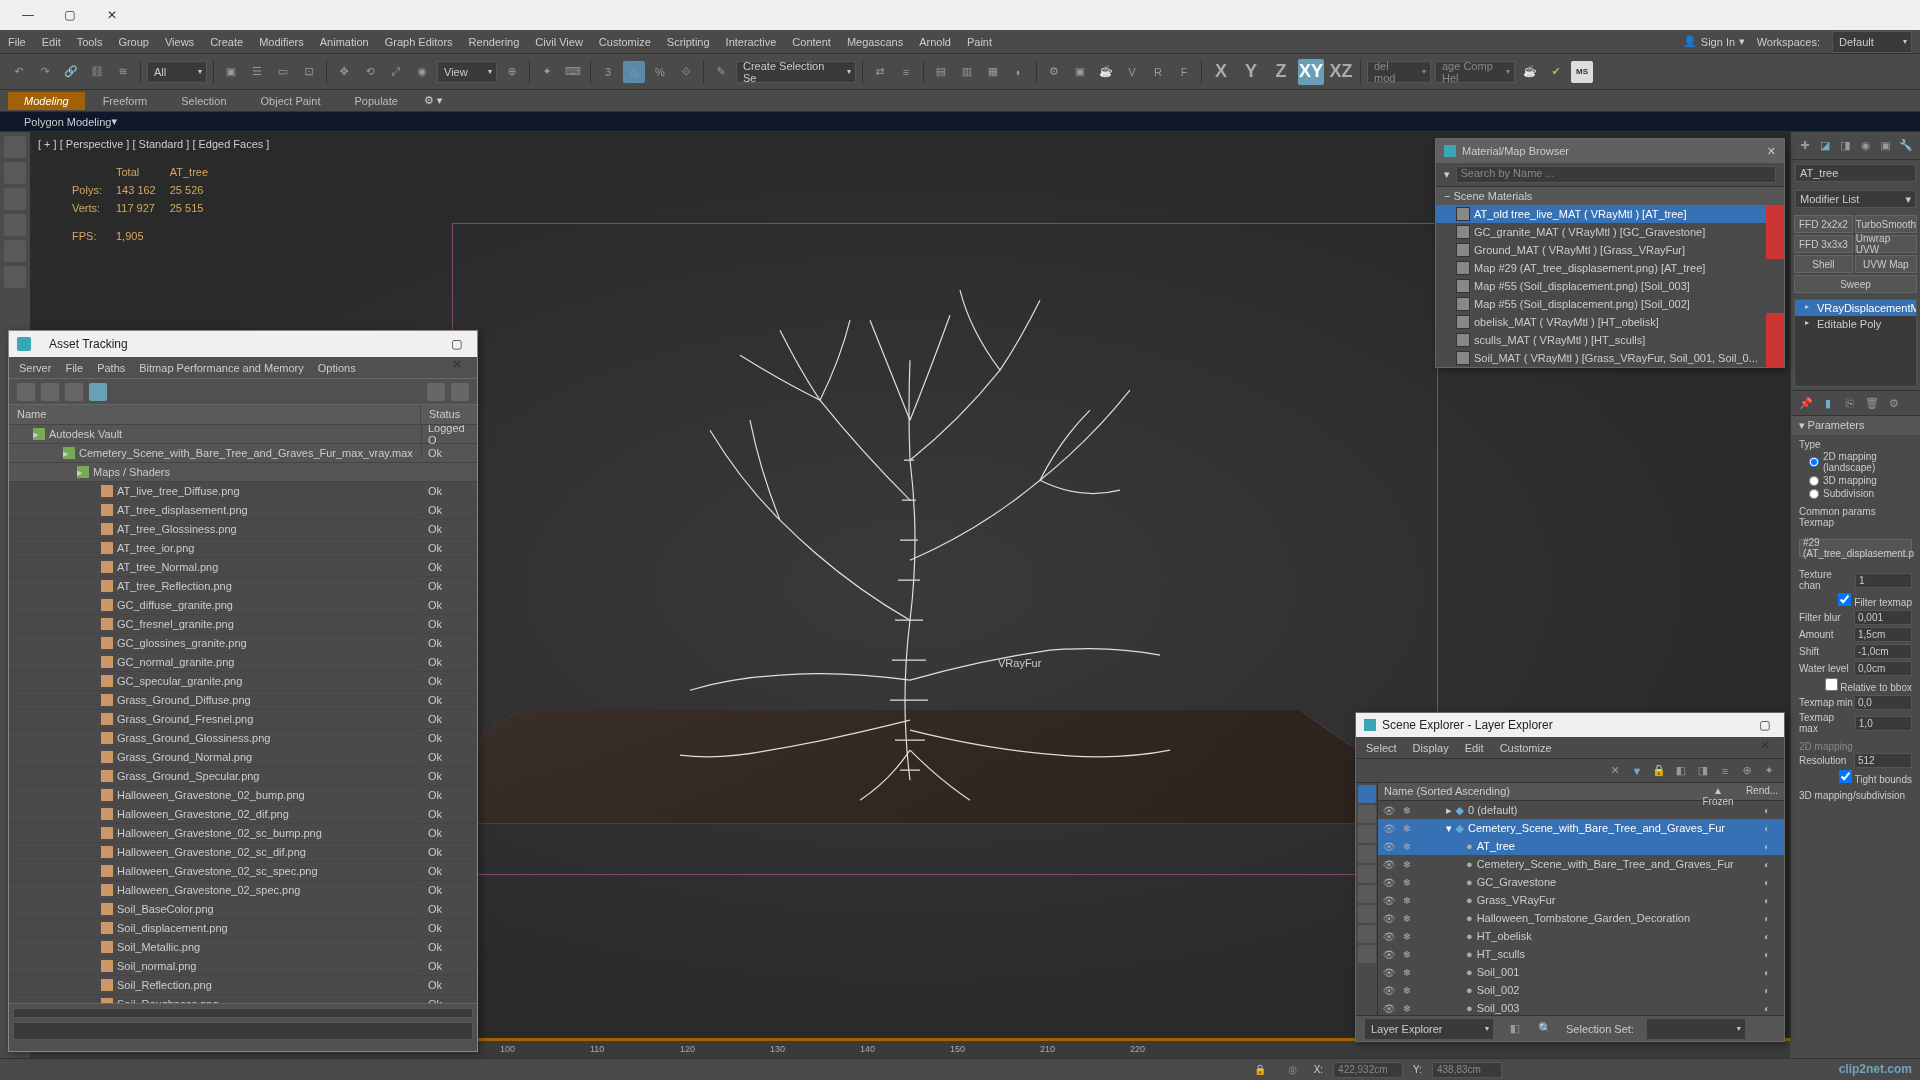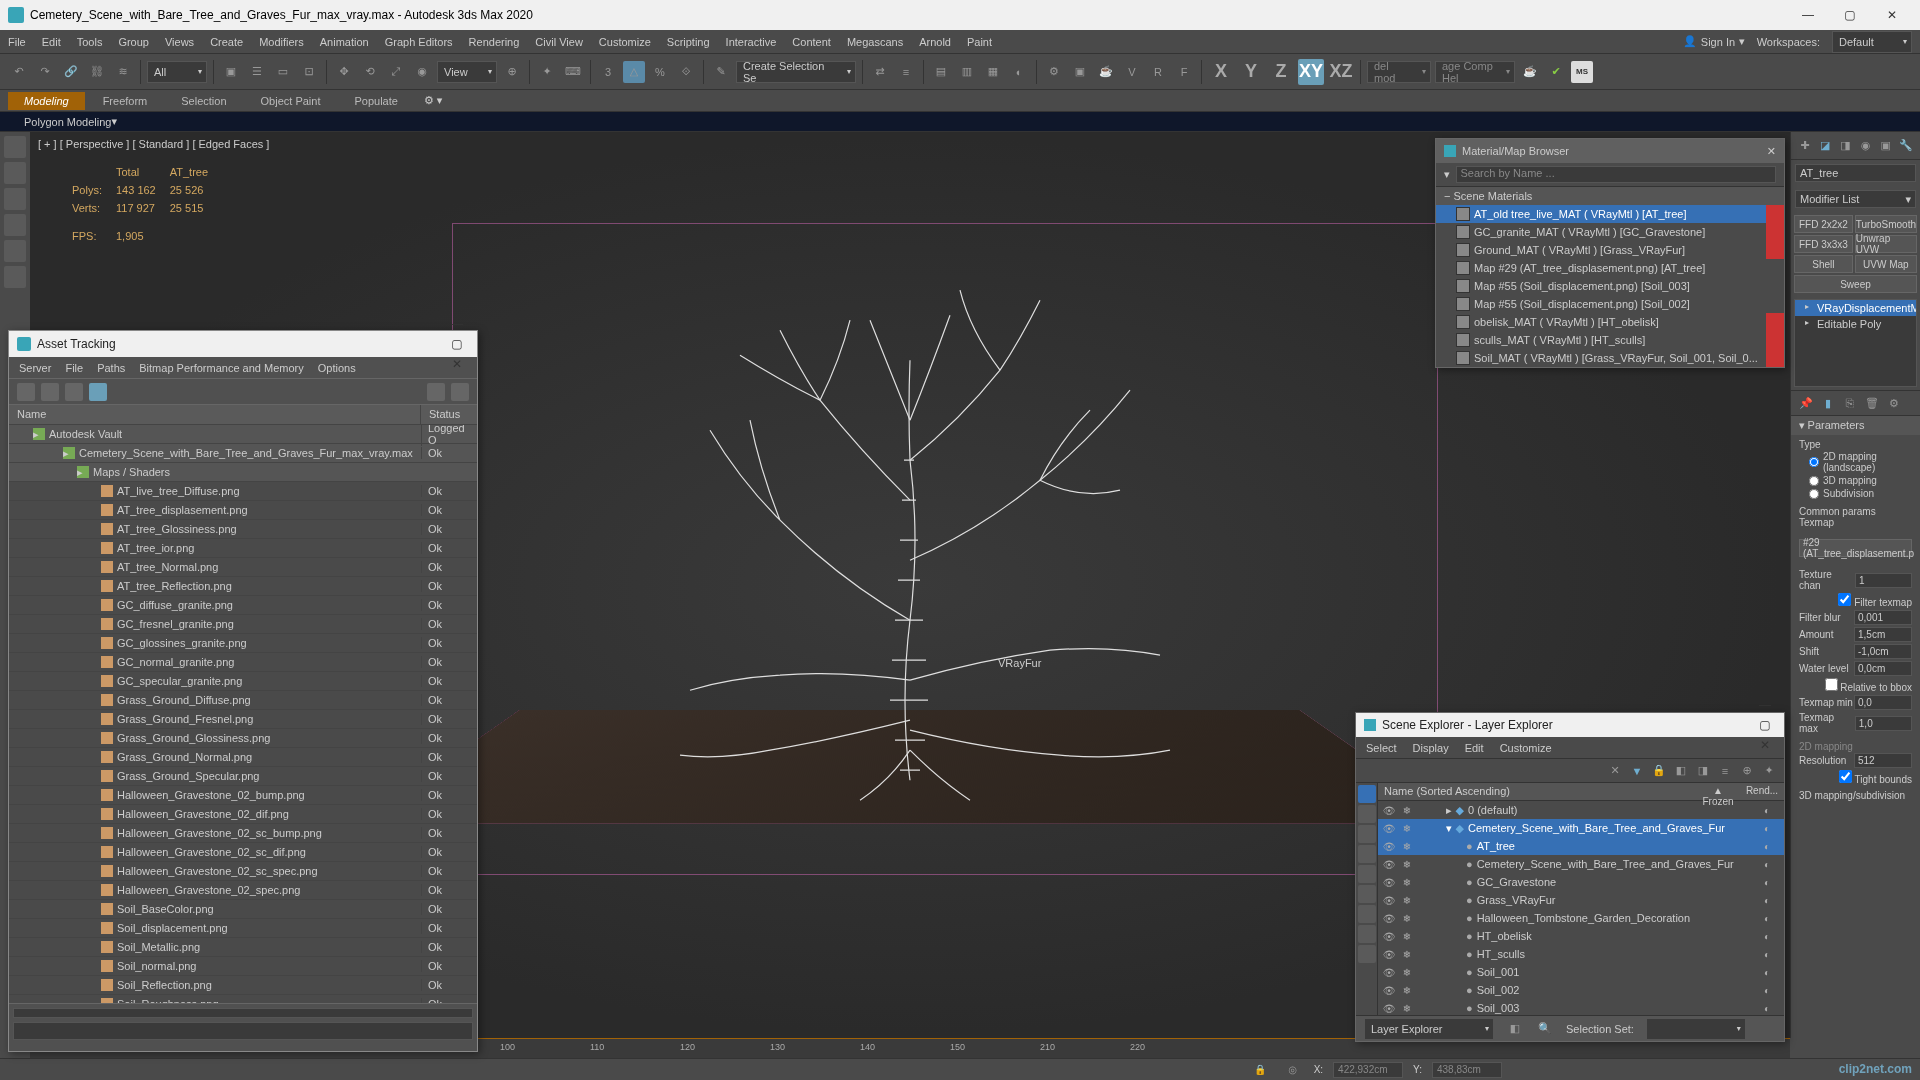--- a/index.html
+++ b/index.html
@@ -49,21 +49,21 @@
 .mod-item { padding:2px 6px 2px 22px; cursor:pointer; position:relative; }
 .mod-item::before { content:"▸"; position:absolute; left:10px; font-size:8px; color:#ccc; }
 .mod-item.sel { background:#3670b5; color:#fff; }
 .rp-iconrow { display:flex; gap:4px; padding:3px 6px; border-top:1px solid #333; border-bottom:1px solid #333; }
 .rp-header { background:#555; padding:3px 8px; font-size:11px; cursor:pointer; }
 .rp-params { padding:4px 8px; font-size:10px; }
 .rp-radio { display:flex; align-items:center; gap:4px; padding:1px 0 1px 10px; }
 .rp-radio input { width:10px; height:10px; }
 .rp-row { display:flex; justify-content:space-between; align-items:center; padding:1px 0; }
 .rp-spin { background:#3a3a3a; border:1px solid #555; width:58px; height:15px; font-size:10px; padding:0 3px; display:flex; align-items:center; color:#ccc; }
-.timeline { position:absolute; bottom:22px; left:30px; right:130px; height:20px; background:#c4b5fd; display:flex; border-top:1px solid #a16207; }
+.timeline { position:absolute; bottom:22px; left:30px; right:130px; height:20px; background:#c4b5fd; display:flex; border-top:3px solid #a16207; }
 .timeline-ruler { flex:1; background:#3a3a3a; position:relative; overflow:hidden; }
 .timeline-ruler span { position:absolute; top:3px; font-size:9px; color:#aaa; }
 .statusbar { position:absolute; bottom:0; left:0; right:0; height:22px; background:#4a4a4a; border-top:1px solid #333; display:flex; align-items:center; padding:0 8px; gap:10px; font-size:10px; }
 .sb-input { background:#3a3a3a; border:1px solid #555; height:16px; padding:0 4px; color:#888; display:flex; align-items:center; }
 
 
 .asset-panel { position:absolute; left:8px; top:330px; width:470px; height:722px; background:#505050; border:1px solid #888; box-shadow:2px 2px 8px rgba(0,0,0,.4); display:flex; flex-direction:column; }
 .ap-title { height:26px; background:#f0f0f0; color:#222; display:flex; align-items:center; padding:0 8px; justify-content:space-between; font-size:12px; }
 .ap-menubar { height:22px; display:flex; align-items:center; gap:14px; padding:0 10px; border-bottom:1px solid #666; font-size:11px; }
 .ap-toolbar { height:26px; display:flex; align-items:center; gap:6px; padding:0 8px; border-bottom:1px solid #666; justify-content:space-between; }
@@ -111,24 +111,20 @@
 .sp-row.sel { background:#3670b5; color:#fff; }
 .sp-eye { width:14px; height:14px; display:inline-flex; align-items:center; justify-content:center; font-size:10px; color:#aaa; cursor:pointer; }
 .sp-footer { height:26px; background:#555; display:flex; align-items:center; padding:0 8px; gap:12px; border-top:1px solid #333; }
 
 .watermark { position:absolute; right:8px; bottom:4px; color:#7ab8d8; font-size:12px; font-weight:bold; opacity:.8; }
 </style>
 </head>
 <body>
 
 <div class="titlebar">
-  <div class="titlebar-left">
-    <div class="titlebar-icon"></div>
-    <span>Cemetery_Scene_with_Bare_Tree_and_Graves_Fur_max_vray.max - Autodesk 3ds Max 2020</span>
-  </div>
   <div class="titlebar-controls">
     <div class="tbc">—</div>
     <div class="tbc">▢</div>
     <div class="tbc">✕</div>
   </div>
 </div>
 
 <div class="menubar">
   <div class="menubar-left" id="menubar-left">
       <span class="menu-item">File</span>
@@ -408,21 +404,21 @@
   <div class="tb-icon">◎</div>
   <span>X:</span>
   <div class="sb-input" style="width:70px">422,932cm</div>
   <span>Y:</span>
   <div class="sb-input" style="width:70px">438,83cm</div>
   <div style="width:400px"></div>
 </div>
 
 <div class="asset-panel">
   <div class="ap-title">
-    <span style="display:flex;align-items:center;gap:6px">
+    <span style="display:flex;align-items:center;gap:18px">
         <span style="width:14px;height:14px;background:#39a5b7;border-radius:2px"></span>
         <span>Asset Tracking</span>
       </span>
     <span>
       <span class="tbc" style="width:24px">—</span>
       <span class="tbc" style="width:24px">▢</span>
       <span class="tbc" style="width:24px">✕</span>
     </span>
   </div>
   <div class="ap-menubar" id="ap-menus">

